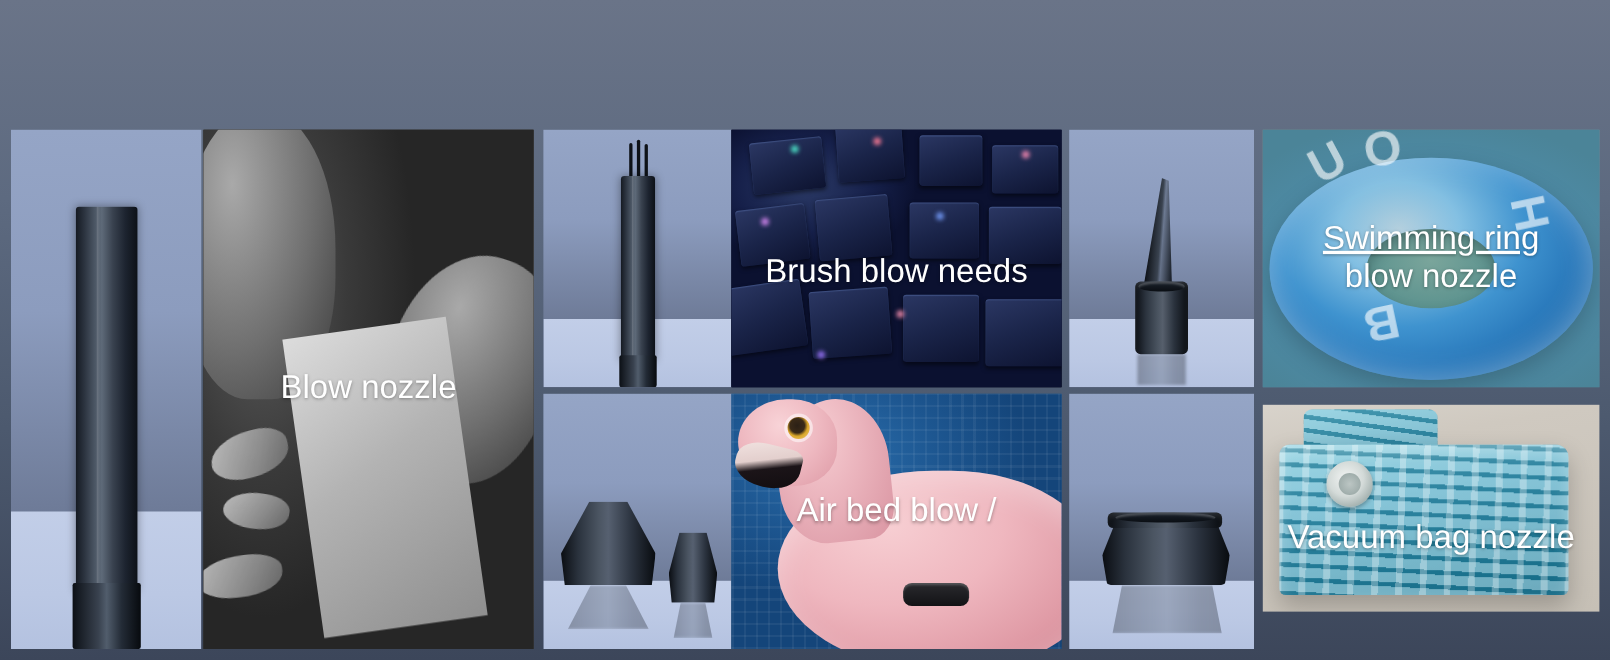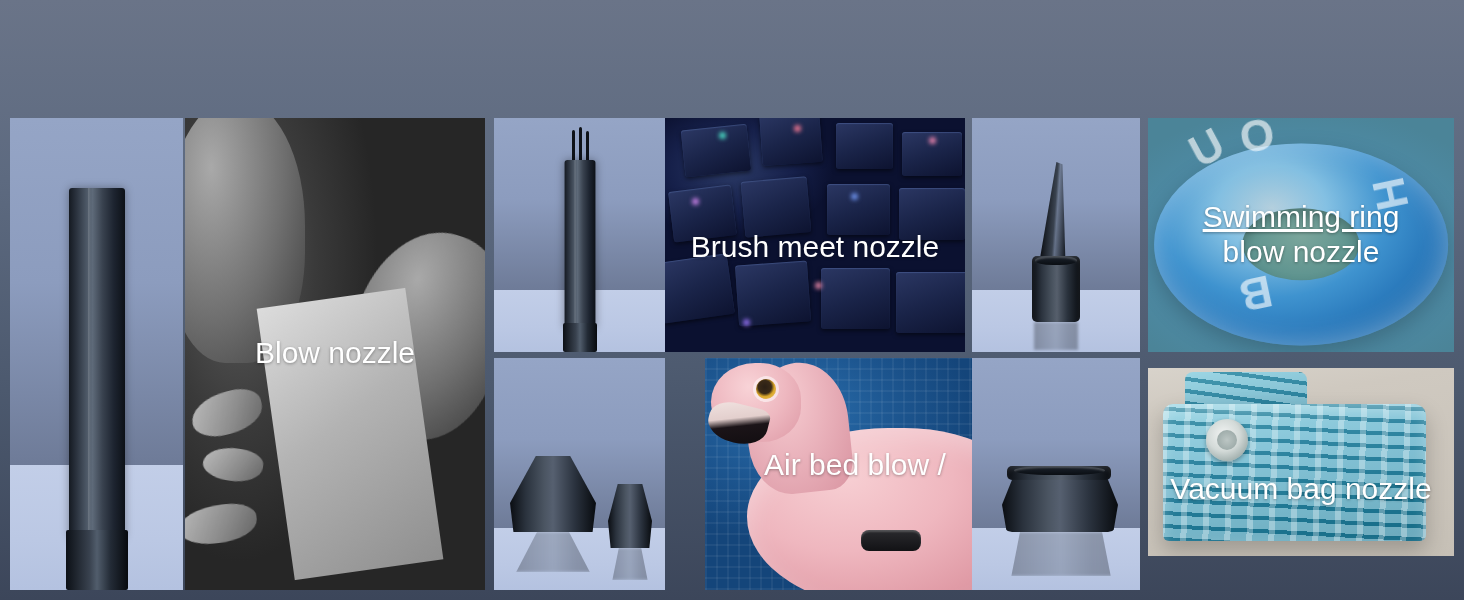--- a/index.html
+++ b/index.html
@@ -159,21 +159,20 @@
     filter:blur(.6px);
   }
 
   
   .ph-flamingo{
     background:
       repeating-linear-gradient(90deg, rgba(255,255,255,.055) 0 2px, rgba(0,0,0,0) 2px 11px),
       repeating-linear-gradient(0deg, rgba(255,255,255,.055) 0 2px, rgba(0,0,0,0) 2px 11px),
       radial-gradient(ellipse 60% 55% at 30% 25%, #2a6fae 0%, #1d5690 55%, #14457a 100%),
       linear-gradient(150deg,#2566a4 0%,#1b5590 45%,#123f72 100%);
-    margin-left: 40px;
   }
   .fl-body{
     position:absolute; left:14%; top:30%; width:96%; height:78%;
     border-radius:52% 48% 46% 54%;
     background:radial-gradient(ellipse at 34% 26%, #f7cfd3 0%, #efb7bf 40%, #e09ba6 72%, #cf8491 100%);
     box-shadow:inset 0 10px 26px rgba(255,255,255,.35);
   }
   .fl-neck{
     position:absolute; left:14%; top:2%; width:34%; height:56%;
     border-radius:60% 50% 26% 44%;
@@ -277,21 +276,21 @@
     <div class="key" style="left:24%; top:62%; width:24%; height:26%; transform:rotate(-4deg);"></div>
     <div class="key" style="left:52%; top:64%; width:23%; height:26%;"></div>
     <div class="key" style="left:77%; top:66%; width:24%; height:26%;"></div>
     <div class="keyglow" style="left:18%; top:6%;  background:#49d6c0;"></div>
     <div class="keyglow" style="left:43%; top:3%;  background:#e8748f;"></div>
     <div class="keyglow" style="left:88%; top:8%;  background:#e07fa8;"></div>
     <div class="keyglow" style="left:9%;  top:34%; background:#c17de0;"></div>
     <div class="keyglow" style="left:62%; top:32%; background:#6b8fe8;"></div>
     <div class="keyglow" style="left:50%; top:70%; background:#d97fa0;"></div>
     <div class="keyglow" style="left:26%; top:86%; background:#8c6be8;"></div>
-    <div class="plabel" style="top:112px;">Brush meet nozzle</div>
+    <div class="plabel" style="top:112px;">Brush blow needs</div>
   </div>
 
   <div class="panel studio" style="left:972px; top:118px; width:168px; height:234px;">
     <div class="floor" style="height:62px;"></div>
     <div class="needle-body" style="top:44px; width:26px; height:100px; transform:translateX(-50%) rotate(4deg);"></div>
     <div class="base-cyl" style="top:138px; width:48px; height:66px;">
       <div class="rim"></div>
     </div>
     <div class="reflection" style="top:204px; width:44px; height:28px;"></div>
   </div>

